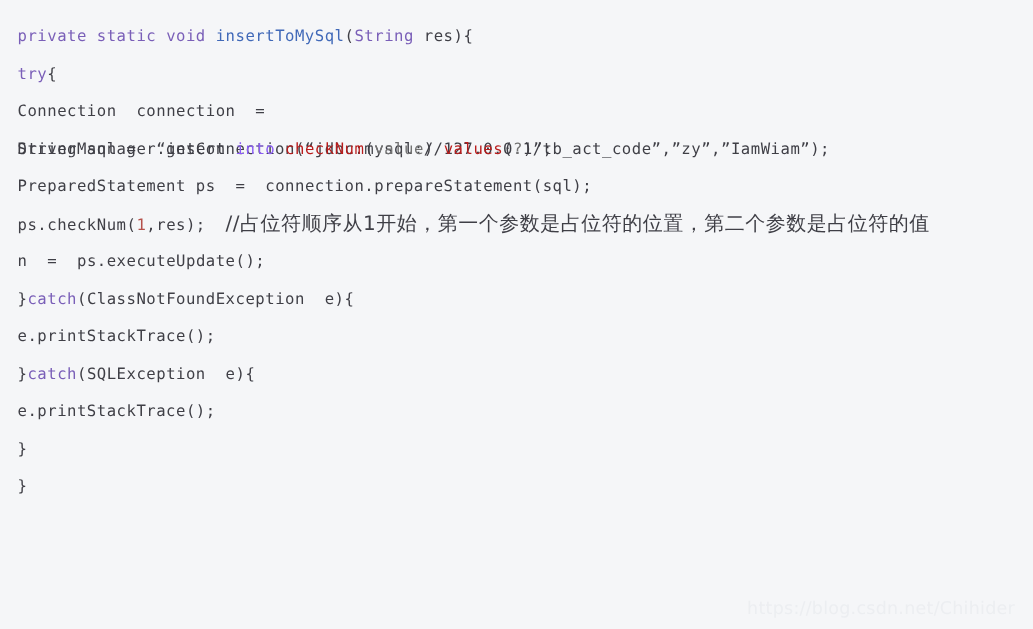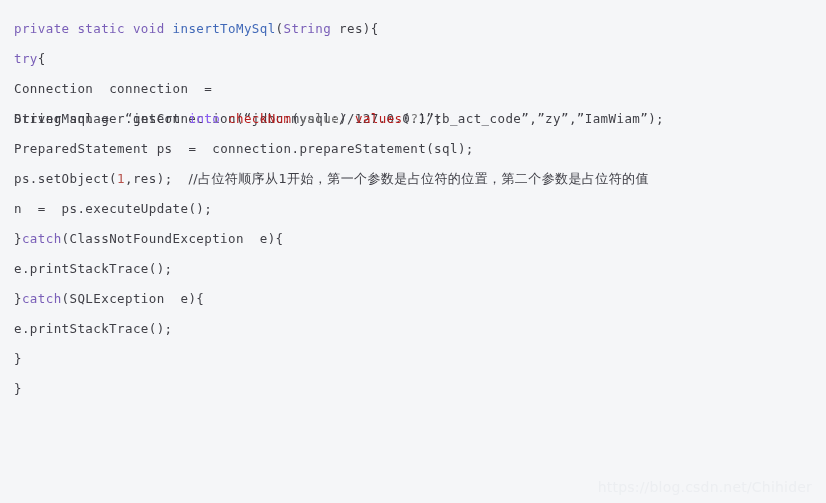--- a/index.html
+++ b/index.html
@@ -40,21 +40,21 @@
   .num      { color: #c08050; }
   .numred   { color: #b5504a; }
   .str      { color: #3f3f46; }
   .sqlkw    { color: #8b5cf6; }
   .sqlfn    { color: #b91c1c; }
   .sqlval   { color: #737373; }
   .cmt      { color: #3f3f46; }
   .plain    { color: #3f3f46; }
   .cjk {
     font-family: "DejaVu Sans", "Liberation Sans", sans-serif;
-    font-size: 13px;
+    font-size: 16px;
   }
   #watermark {
     position: absolute;
     right: 14px;
     bottom: 8px;
     font-family: "DejaVu Sans", "Liberation Sans", sans-serif;
     font-size: 14px;
     color: #eceef1;
     letter-spacing: 0.2px;
     user-select: none;
@@ -70,21 +70,21 @@
 
   <div class="code-line"><span class="kw">try</span><span class="plain">{</span></div>
 
 
   <div class="code-line wrap"><span class="plain">Connection</span>  <span class="plain">connection</span>  <span class="plain">=</span>  <span class="plain">DriverMannager.getConnection(</span><span class="str">“</span><span class="str">jdbc:mysql://127.0.0.1/tb_act_code</span><span class="str">”</span><span class="plain">,</span><span class="str">”</span><span class="str">zy</span><span class="str">”</span><span class="plain">,</span><span class="str">”</span><span class="str">IamWiam</span><span class="str">”</span><span class="plain">);</span></div>
 
   <div class="code-line"><span class="plain">String</span> <span class="plain">sql</span> <span class="plain">=</span>  <span class="str">“</span><span class="str">insert</span> <span class="sqlkw">into</span> <span class="sqlfn">checkNum</span><span class="plain">(</span><span class="sqlval">value</span><span class="plain">)</span> <span class="sqlfn">values</span><span class="plain">(</span><span class="sqlval">?</span><span class="plain">)</span><span class="str">”</span><span class="plain">;</span></div>
 
   <div class="code-line"><span class="plain">PreparedStatement</span> <span class="plain">ps</span>  <span class="plain">=</span>  <span class="plain">connection.prepareStatement(sql);</span></div>
 
-  <div class="code-line"><span class="plain">ps.setObject(</span><span class="numred">1</span><span class="plain">,</span><span class="plain">res</span><span class="plain">);</span>  <span class="cmt cjk">//占位符顺序从1开始，第一个参数是占位符的位置，第二个参数是占位符的值</span></div>
+  <div class="code-line"><span class="plain">ps.checkNum(</span><span class="numred">1</span><span class="plain">,</span><span class="plain">res</span><span class="plain">);</span>  <span class="cmt cjk">//占位符顺序从1开始，第一个参数是占位符的位置，第二个参数是占位符的值</span></div>
 
   <div class="code-line"><span class="plain">n</span>  <span class="plain">=</span>  <span class="plain">ps.executeUpdate();</span></div>
 
   <div class="code-line"><span class="plain">}</span><span class="kw">catch</span><span class="plain">(</span><span class="plain">ClassNotFoundException</span>  <span class="plain">e</span><span class="plain">){</span></div>
 
   <div class="code-line"><span class="plain">e.printStackTrace();</span></div>
 
   <div class="code-line"><span class="plain">}</span><span class="kw">catch</span><span class="plain">(</span><span class="plain">SQLException</span>  <span class="plain">e</span><span class="plain">){</span></div>
 
   <div class="code-line"><span class="plain">e.printStackTrace();</span></div>

